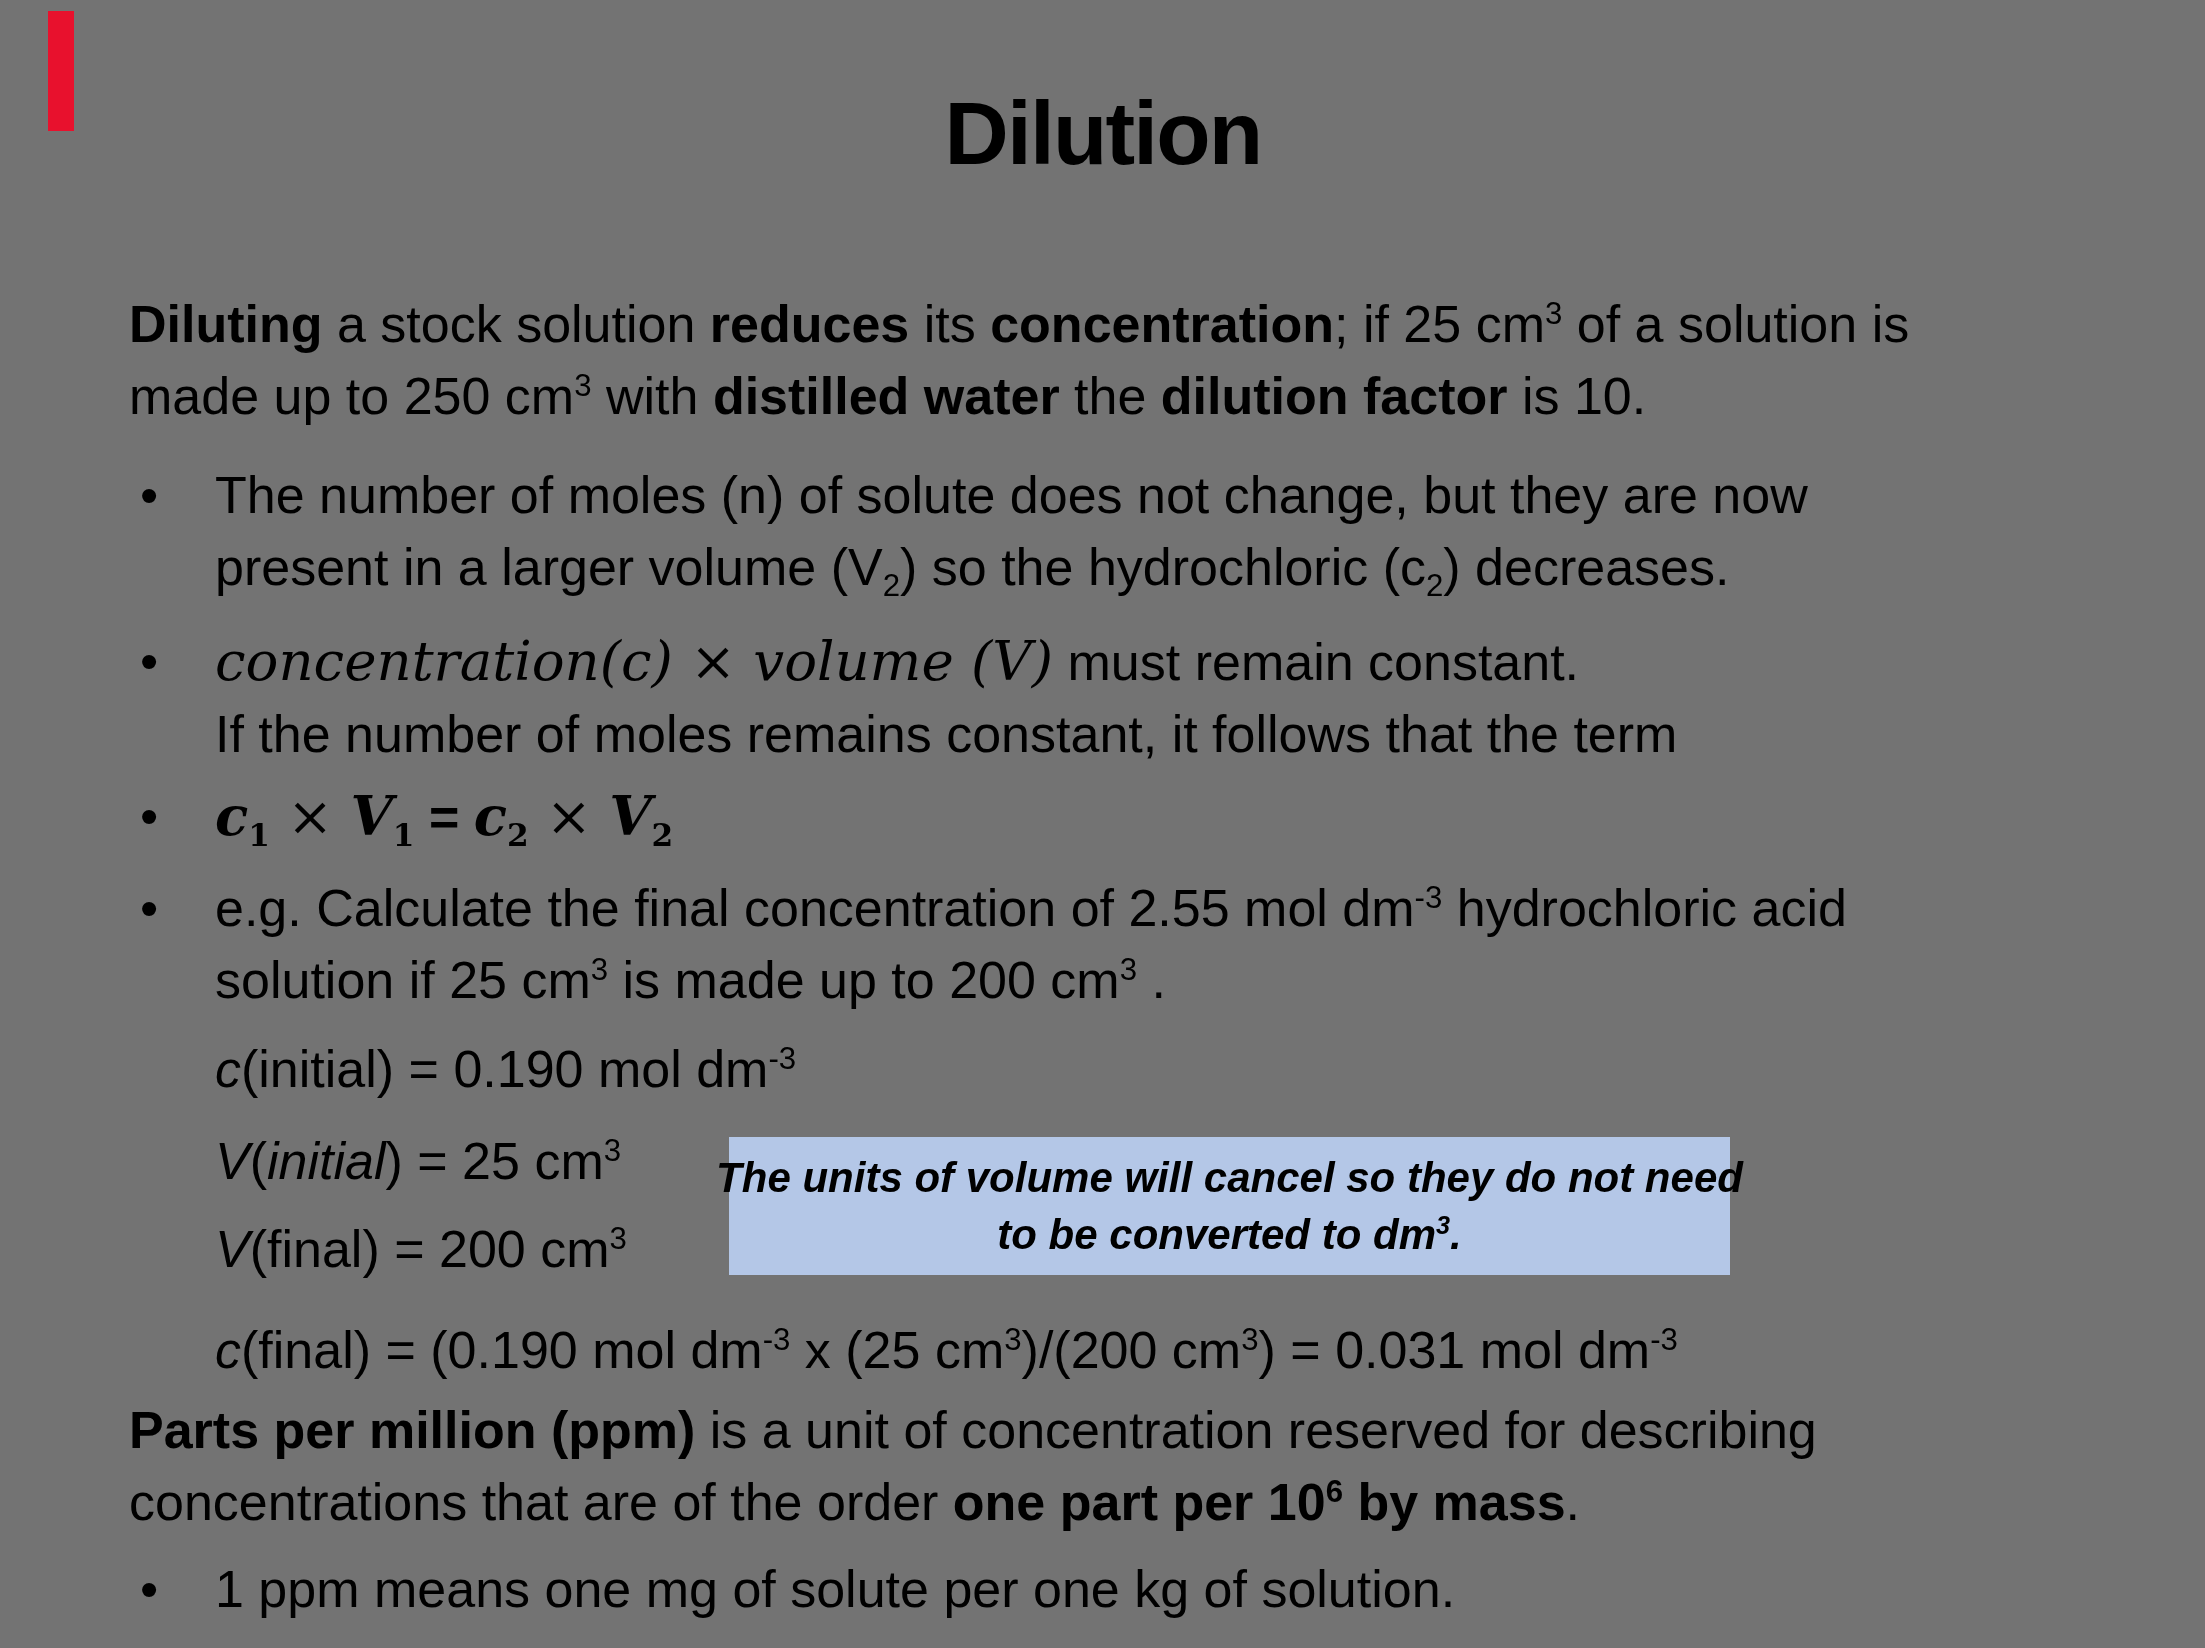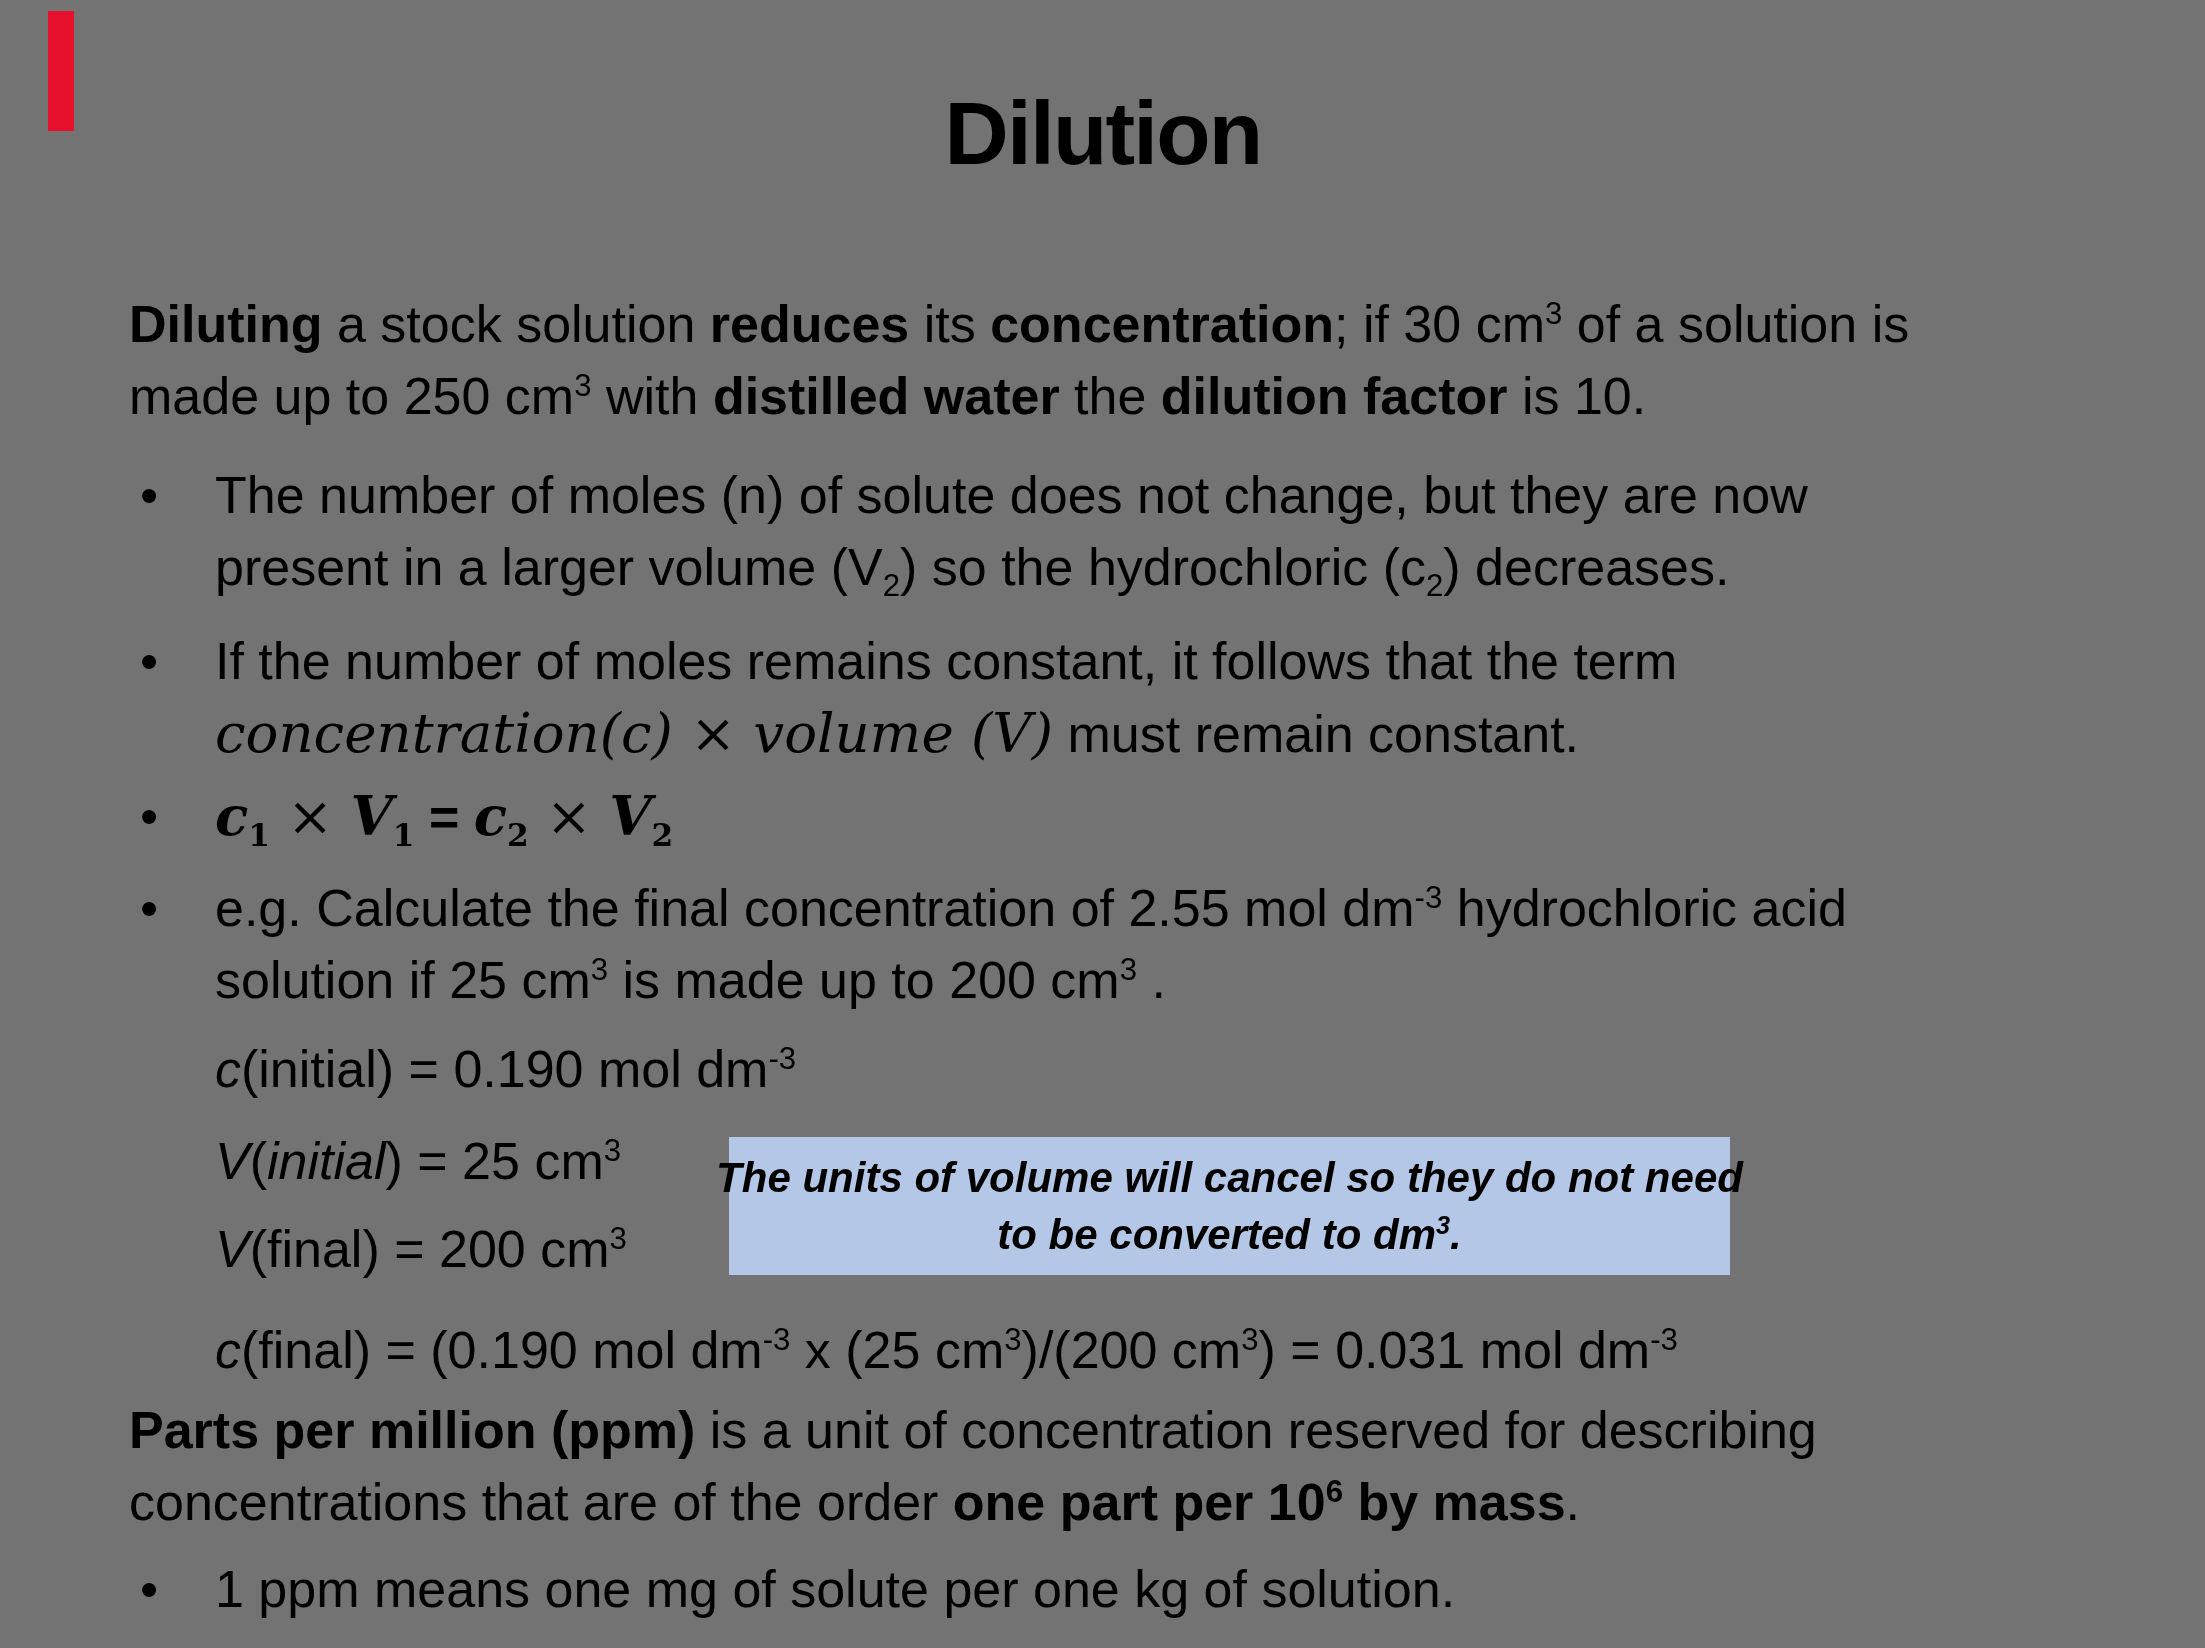--- a/index.html
+++ b/index.html
@@ -37,32 +37,32 @@
   .callout .line{white-space:nowrap;}
 </style>
 </head>
 <body>
 
 <div class="slide">
   <div class="red-marker" style="background: rgb(232, 17, 45);"></div>
   <div class="title">Dilution</div>
   <div class="body-col" id="body-col">
       <div class="para plain">
-        <div class="line"><span class="b">Diluting</span><span class=""> a stock solution </span><span class="b">reduces</span><span class=""> its </span><span class="b">concentration</span><span class="">; if 30 cm</span><span class="sup">3</span><span class=""> of a solution is</span></div>
+        <div class="line"><span class="b">Diluting</span><span class=""> a stock solution </span><span class="b">reduces</span><span class=""> its </span><span class="b">concentration</span><span class="">; if 25 cm</span><span class="sup">3</span><span class=""> of a solution is</span></div>
         <div class="line"><span class="">made up to 250 cm</span><span class="sup">3</span><span class=""> with </span><span class="b">distilled water</span><span class=""> the </span><span class="b">dilution factor</span><span class=""> is 10.</span></div>
       </div>
       <div class="para bullet">
         <span class="blt">•</span>
         <div class="line"><span class="">The number of moles (n) of solute does not change, but they are now</span></div>
         <div class="line"><span class="">present in a larger volume (V</span><span class="sb">2</span><span class="">) so the hydrochloric (c</span><span class="sb">2</span><span class="">) decreases.</span></div>
       </div>
       <div class="para bullet">
         <span class="blt">•</span>
+        <div class="line"><span class="i f">concentration(c) × volume (V)</span><span class=""> must remain constant.</span></div>
         <div class="line"><span class="">If the number of moles remains constant, it follows that the term</span></div>
-        <div class="line"><span class="i f">concentration(c) × volume (V)</span><span class=""> must remain constant.</span></div>
       </div>
       <div class="para bullet">
         <span class="blt">•</span>
         <div class="line"><span class="b i f">c</span><span class="b f sb">1</span><span class="f"> × </span><span class="b i f">V</span><span class="b f sb">1</span><span class="b"> = </span><span class="b i f">c</span><span class="b f sb">2</span><span class="f"> × </span><span class="b i f">V</span><span class="b f sb">2</span></div>
       </div>
       <div class="para bullet">
         <span class="blt">•</span>
         <div class="line"><span class="">e.g. Calculate the final concentration of 2.55 mol dm</span><span class="sup">-3</span><span class=""> hydrochloric acid</span></div>
         <div class="line"><span class="">solution if 25 cm</span><span class="sup">3</span><span class=""> is made up to 200 cm</span><span class="sup">3</span><span class=""> .</span></div>
       </div>

